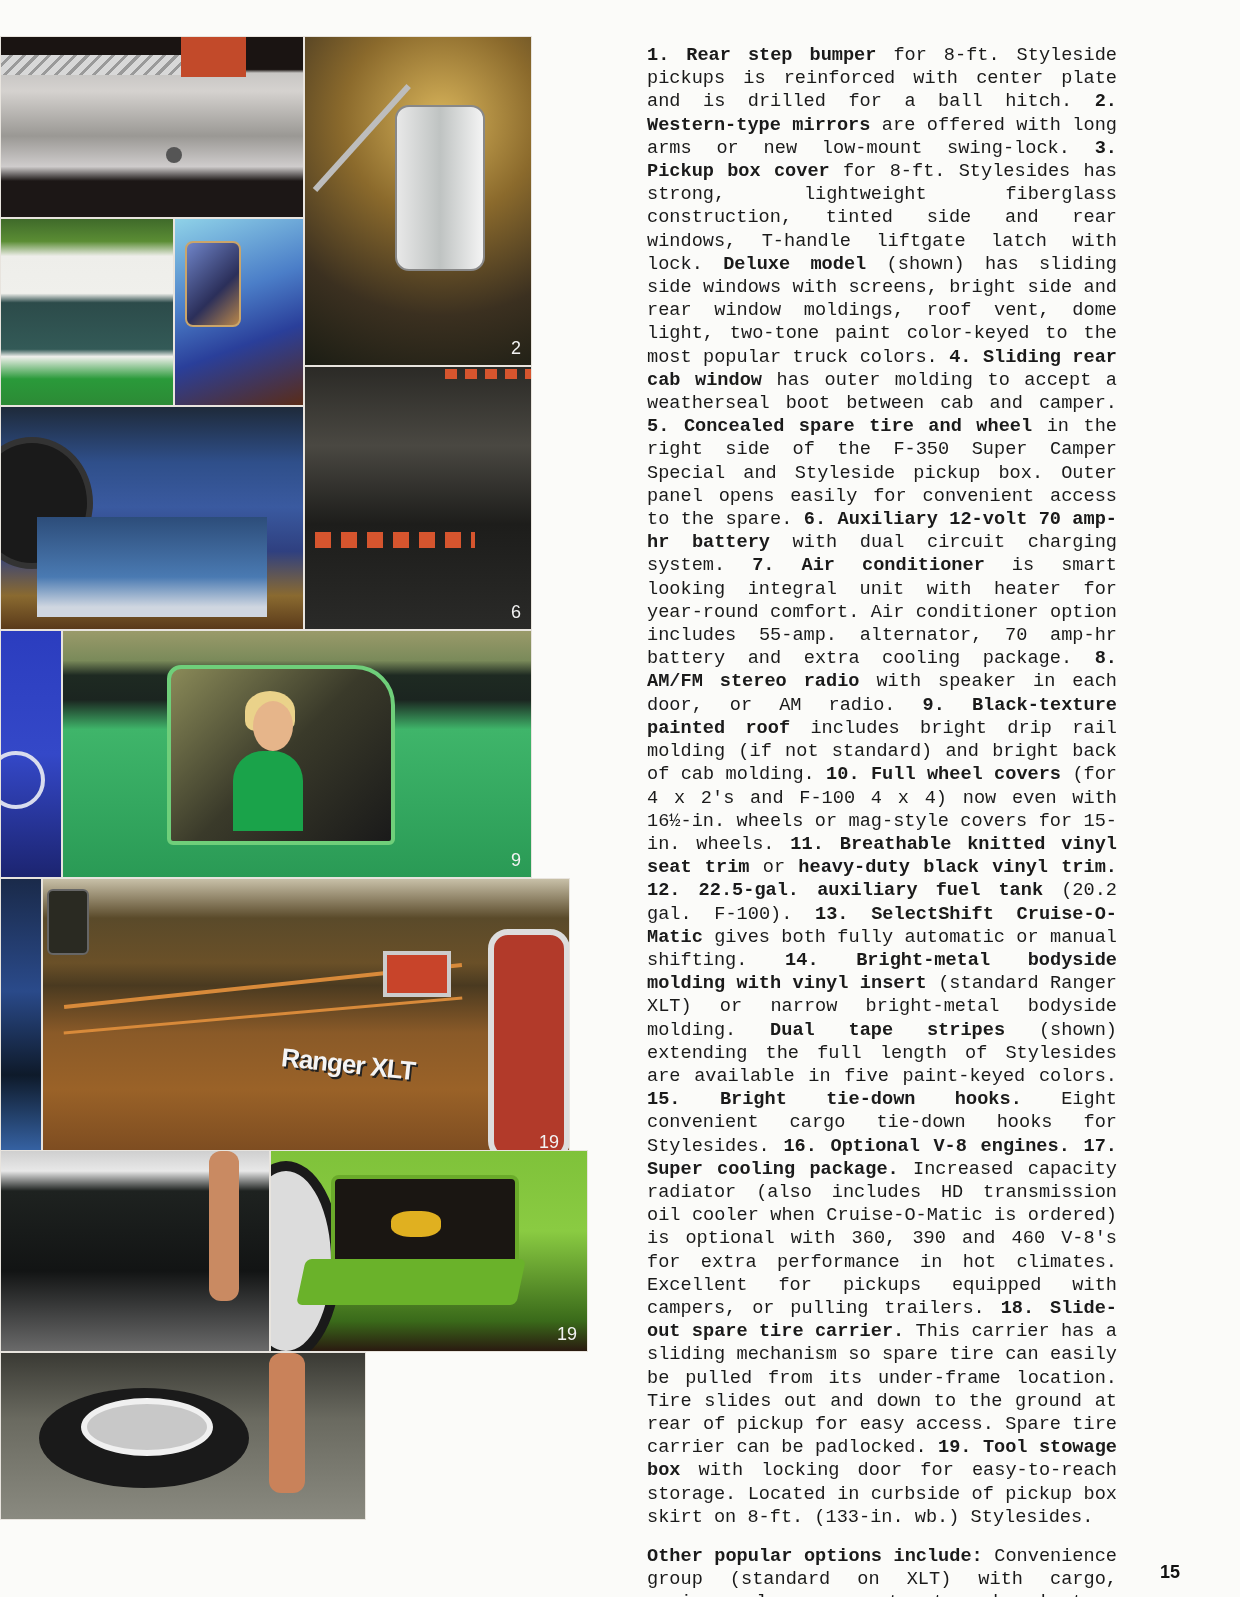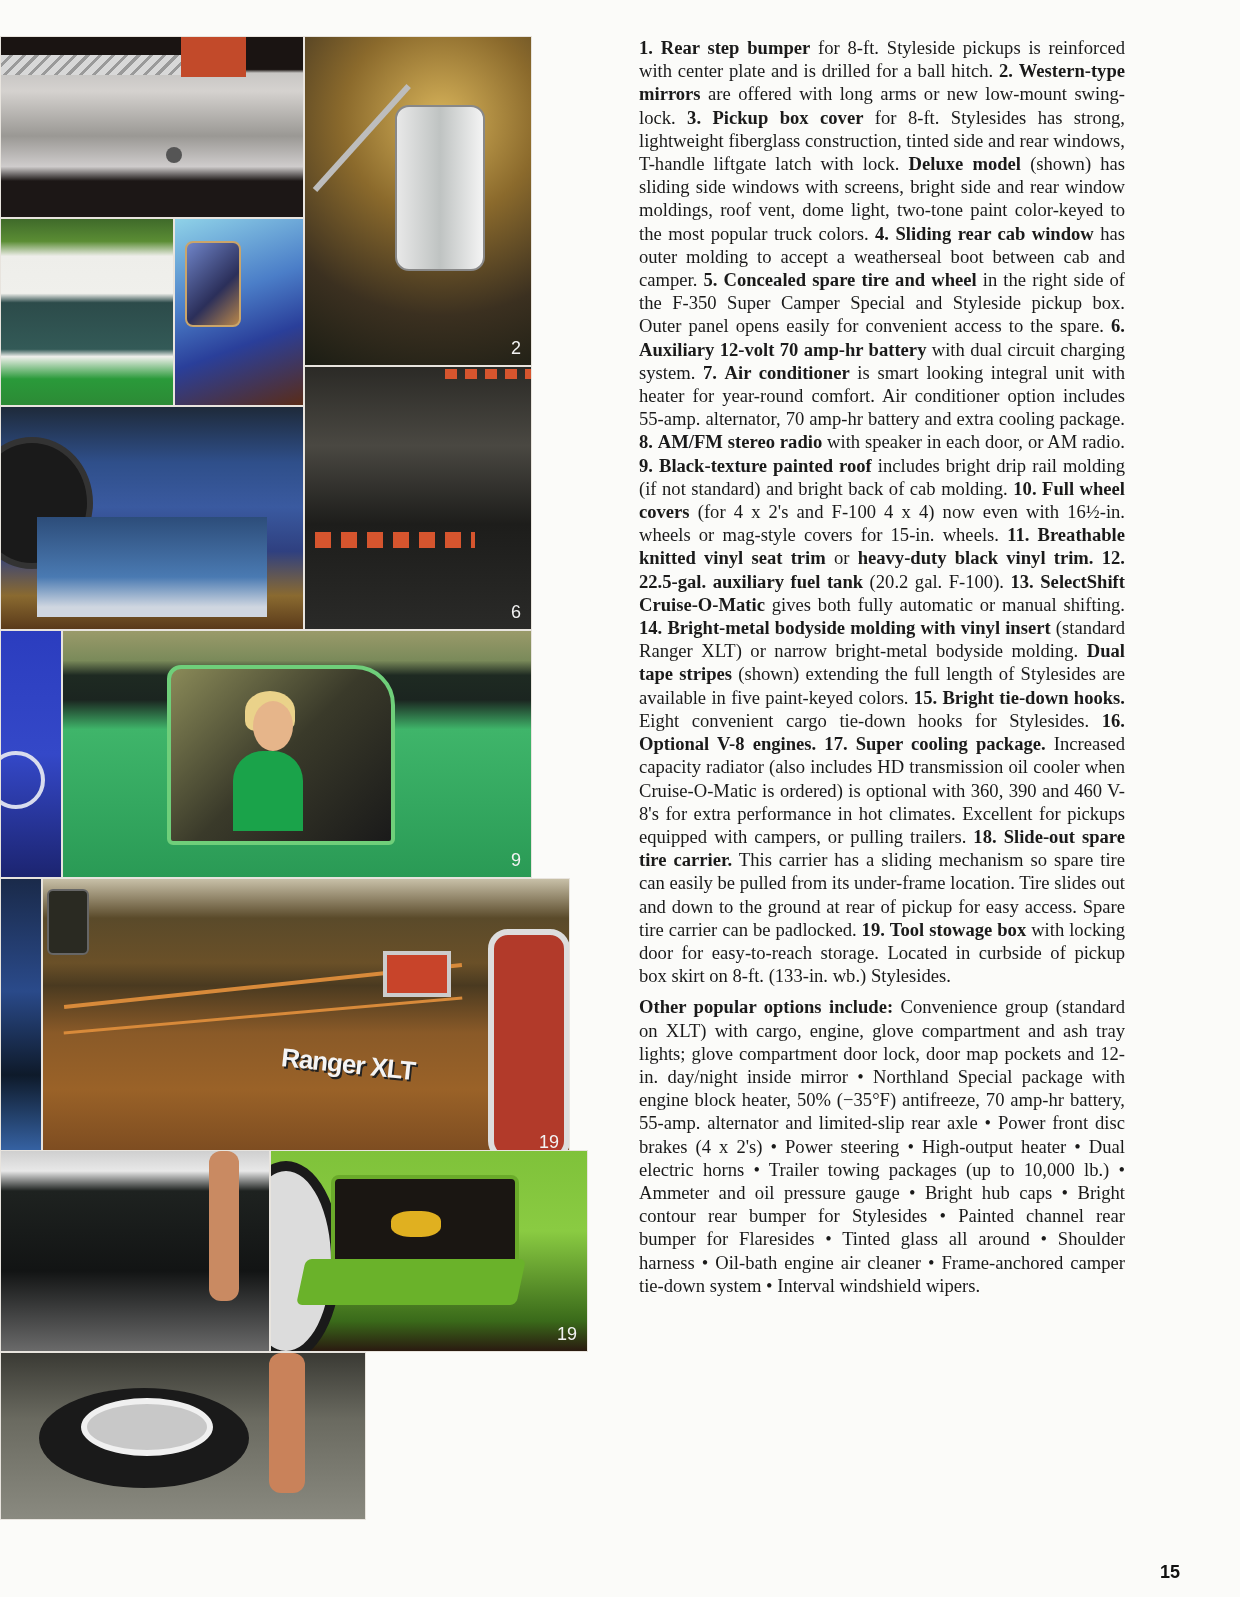--- a/index.html
+++ b/index.html
@@ -45,21 +45,21 @@
   #p12 .door { position:absolute; left:30px; top:108px; width:220px; height:46px; border-radius:6px; background:#6ab22a; transform:skewX(-12deg); }
   #p12 .rope { position:absolute; left:120px; top:60px; width:50px; height:26px; border-radius:40%; background:#e0b020; }
   #p12 .wheel { position:absolute; left:-40px; top:10px; width:90px; height:180px; border-radius:50%; background:#dcdcdc; border:10px solid #1a1a1a; }
   #p13 { left:0; top:1352px; width:366px; height:168px; background:linear-gradient(180deg,#3a3a34 0%,#6a6a60 40%,#8a8a80 100%); }
   #p13 .tire { position:absolute; left:38px; top:35px; width:210px; height:100px; border-radius:50%; background:#1a1a1a; }
   #p13 .rim { position:absolute; left:80px; top:45px; width:120px; height:46px; border-radius:50%; background:#c8c8c8; border:6px solid #f0f0f0; }
   #p13 .arm { position:absolute; left:268px; top:0; width:36px; height:140px; background:#c9825a; border-radius:12px; }
 
   .text-col { position:absolute; left:631px; top:28px; width:502px; font-size:18.6px; line-height:23.2px; color:#1a1a1a; text-align:justify; }
   .text-col b { font-weight:bold; }
-  .para { margin:8px; }
+  .para { margin:16px;font-family:Liberation Mono, monospace; }
   .page-num { position:absolute; left:1160px; top:1562px; font-family:Liberation Sans, sans-serif; font-weight:bold; font-size:18px; color:#111;text-align:right; }
 </style>
 </head>
 <body>
 
 <div class="photo" id="p1">
   <div class="plate"></div>
     <div class="tail"></div>
     <div class="bolt"></div>
 </div>

